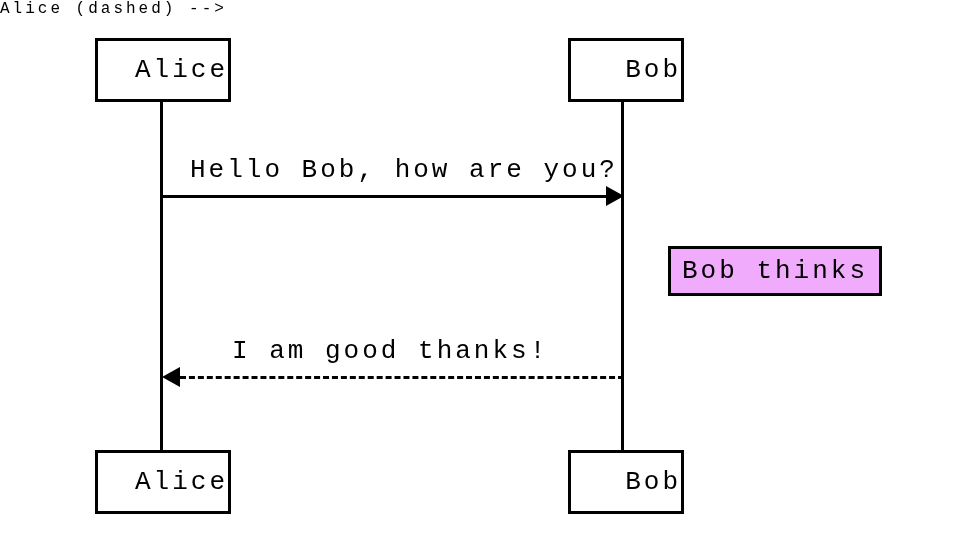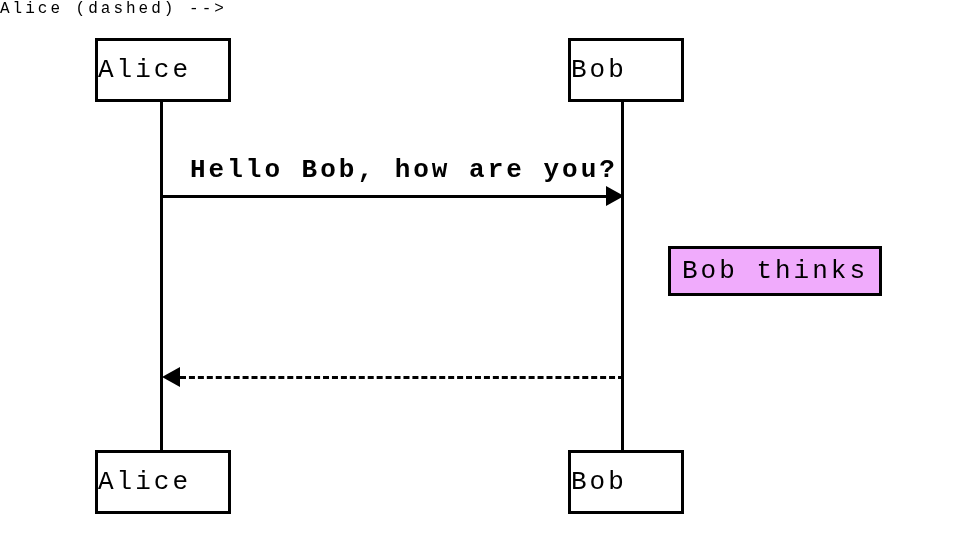--- a/index.html
+++ b/index.html
@@ -14,21 +14,21 @@
   }
   .stage {
     position: relative;
     width: 980px;
     height: 556px;
   }
   .participant-box {
     position: absolute;
     border: 3px solid #000;
     background: #fff;
-    text-align: left;
+    text-align: right;
     font-size: 26px;
     line-height: 58px;
     height: 58px;
     box-sizing: content-box;
   }
   .note-box {
     position: absolute;
     border: 3px solid #000;
     background: #f0abfc;
     text-align: center;
@@ -65,21 +65,20 @@
     width: 0;
     height: 0;
     border-top: 10px solid transparent;
     border-bottom: 10px solid transparent;
     border-right: 18px solid #000;
   }
   .msg-label {
     position: absolute;
     font-size: 26px;
     white-space: nowrap;
-    font-weight: bold;
   }
 </style>
 </head>
 <body>
 
 <div class="stage">
 
   
   <div class="participant-box" style="left:95px; top:38px; width:130px;">Alice</div>
 
@@ -91,20 +90,21 @@
 
   
   <div class="msg-label" style="left:190px; top:155px;">Hello Bob, how are you?</div>
   <div class="msg-solid" style="left:162px; top:195px; width:444px;"></div>
   <div class="arrowhead-right" style="left:606px; top:186px;"></div>
 
   
   <div class="note-box" style="left:668px; top:246px; width:208px;">Bob thinks</div>
 
    Alice (dashed) --&gt;
+  <div class="msg-label" style="left:232px; top:336px;">I am good thanks!</div>
   <div class="msg-dashed" style="left:180px; top:376px; width:444px;"></div>
   <div class="arrowhead-left" style="left:162px; top:367px;"></div>
 
   
   <div class="participant-box" style="left:95px; top:450px; width:130px;">Alice</div>
 
   <div class="participant-box" style="left:568px; top:450px; width:110px;">Bob</div>
 
 </div>
 

